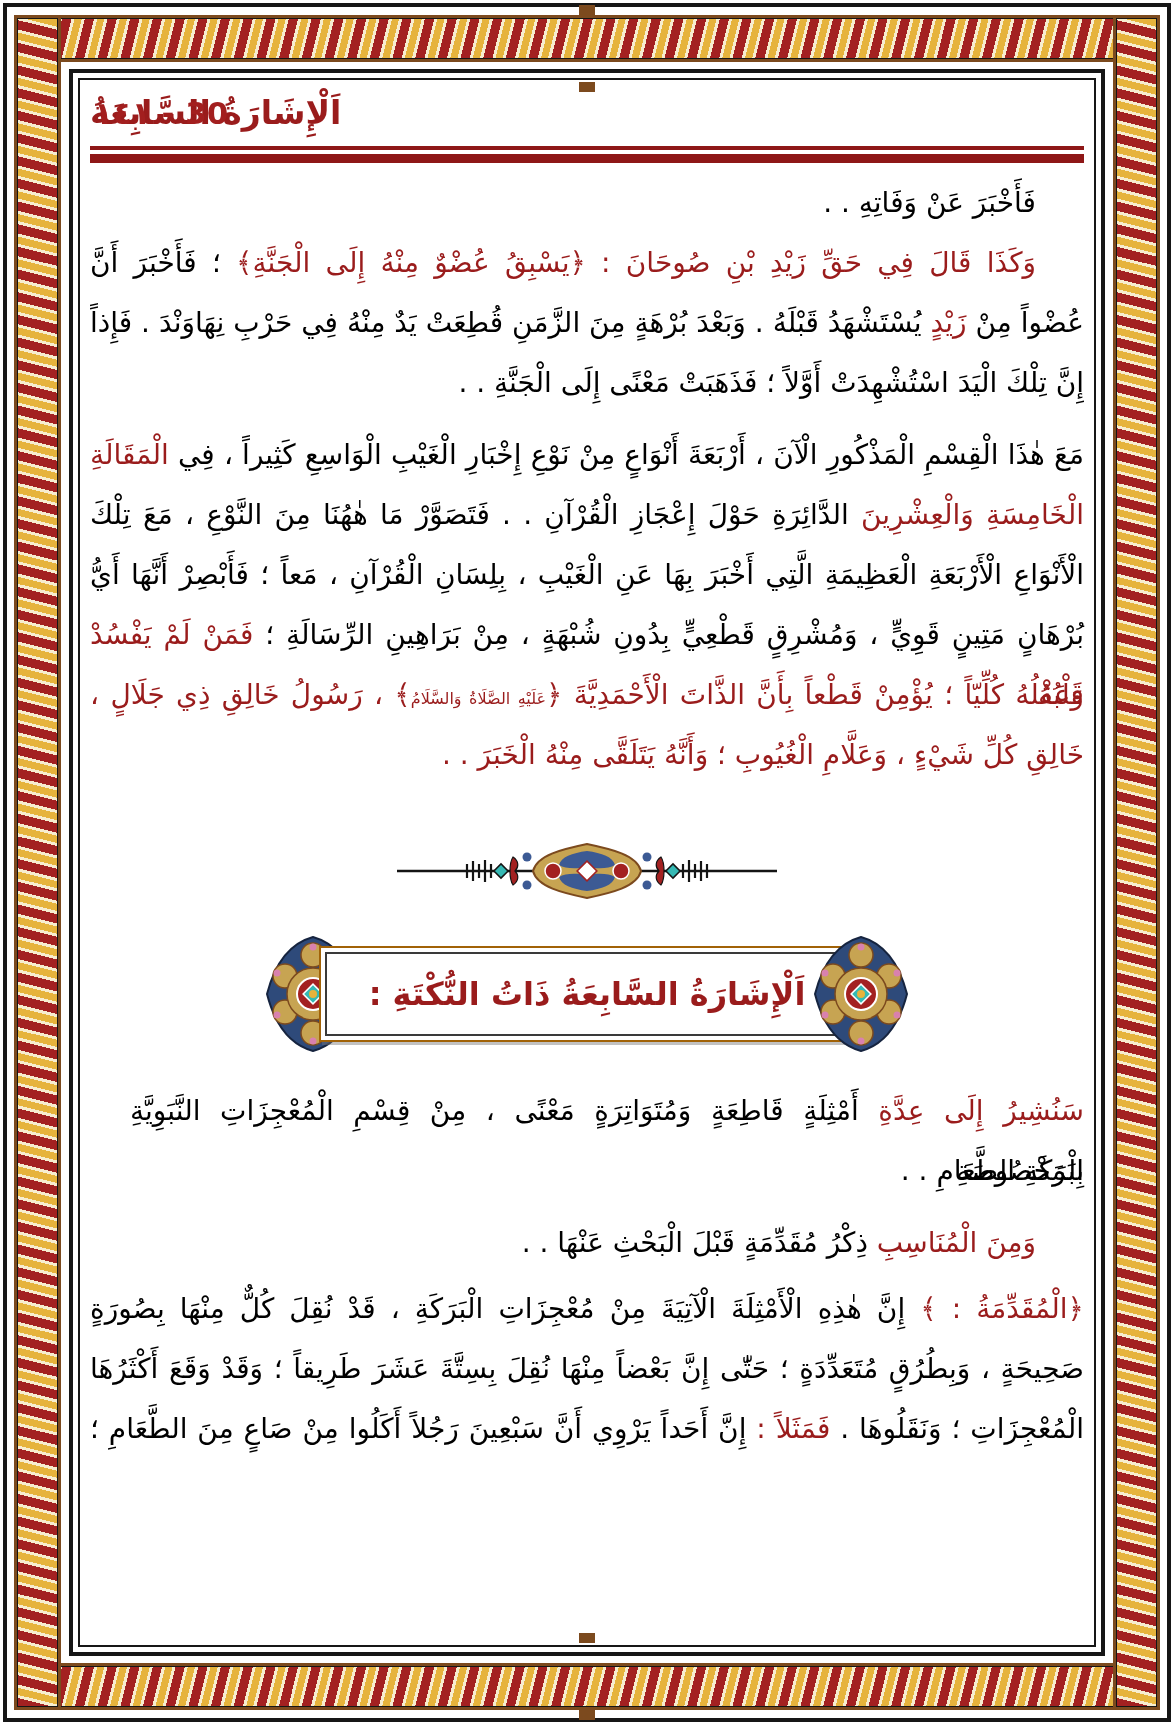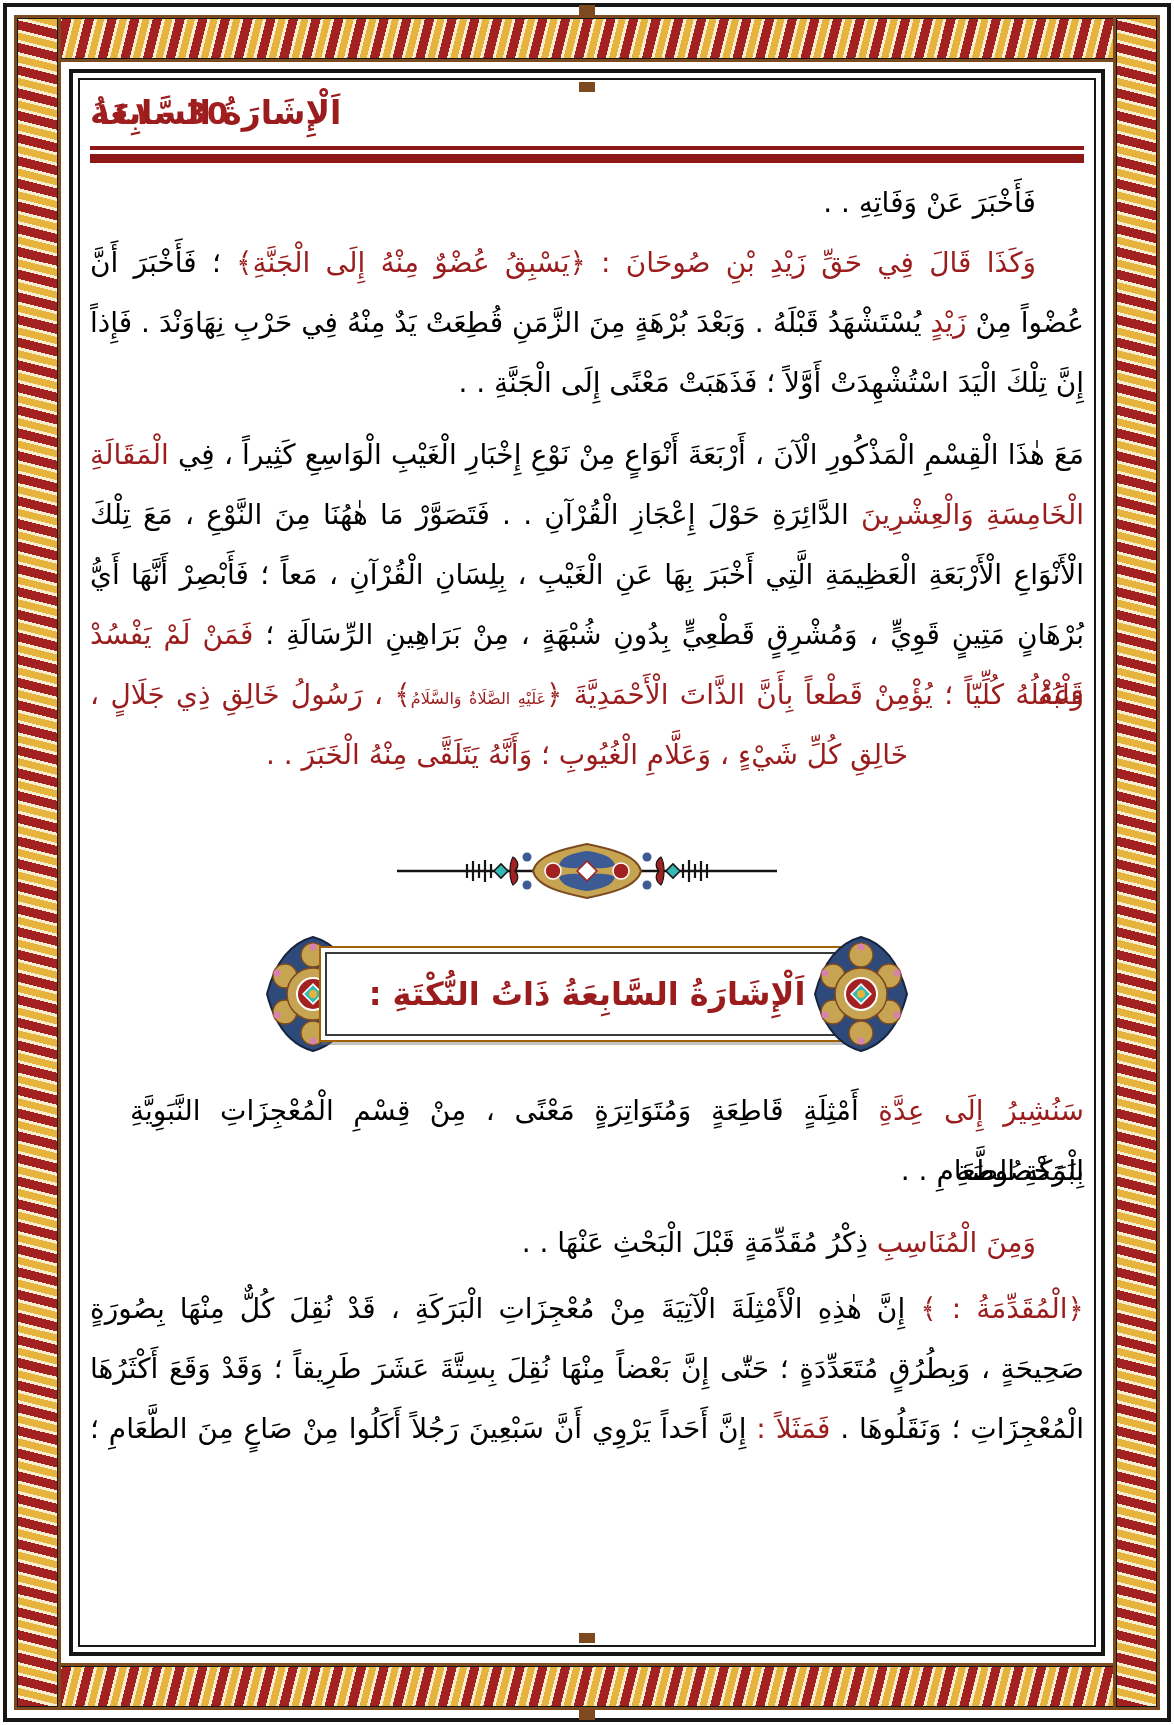--- a/index.html
+++ b/index.html
@@ -35,21 +35,21 @@
     letter-spacing:2px;
   }
   .rules{margin-top:4px;}
   .rule-thin{height:4px;background:#8e1717;}
   .rule-thick{height:9px;background:#8e1717;margin-top:4px;}
 
   .para{color:#000;}
   .ln{height:60px;line-height:60px;font-size:28px;font-weight:normal;white-space:nowrap;}
   .ln-justify{white-space:normal;text-align:justify;text-align-last:justify;text-justify:inter-word;}
   .ln-start{text-align:right;}
-  .ln-center{text-align:center;}
+  .ln-center{}
   .indent{padding-right:48px;}
   .seg-black{color:#000000;}
   .seg-red{color:#9a1c1c;}
   .seal{font-size:16px;letter-spacing:-0.5px;}
   .p-A{margin-top:10px;}
   .p-C{margin-top:12px;}
   .p-D{margin-top:26px;margin-left:40px;}
   .p-E{margin-top:12px;}
   .p-F{margin-top:6px;}
 

